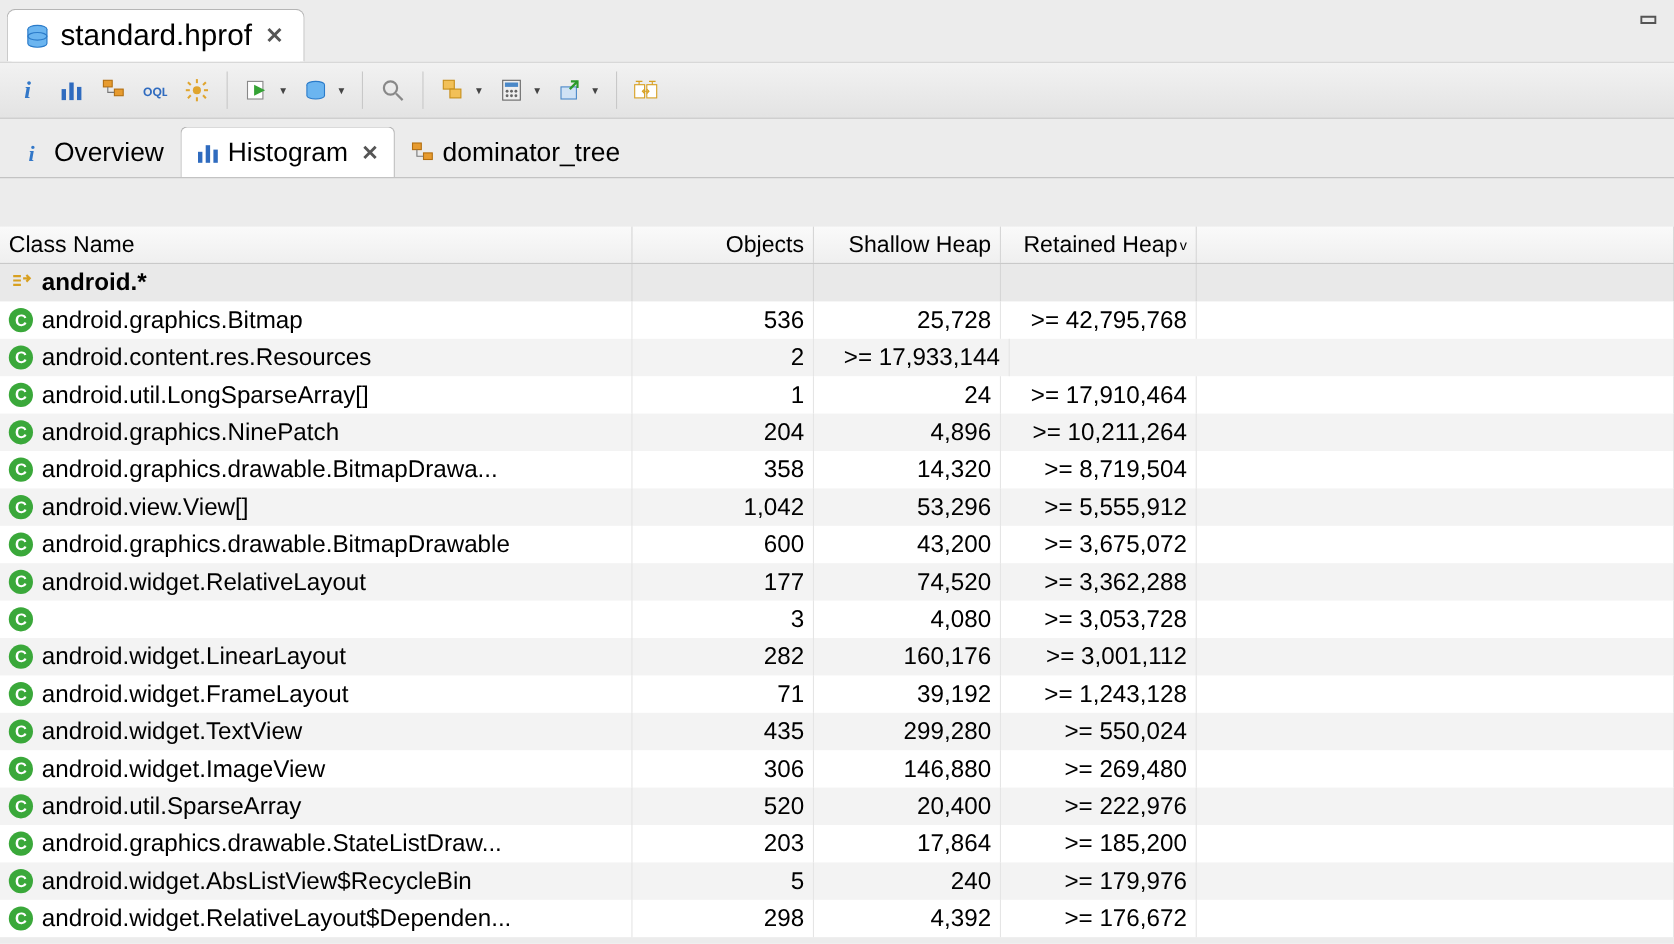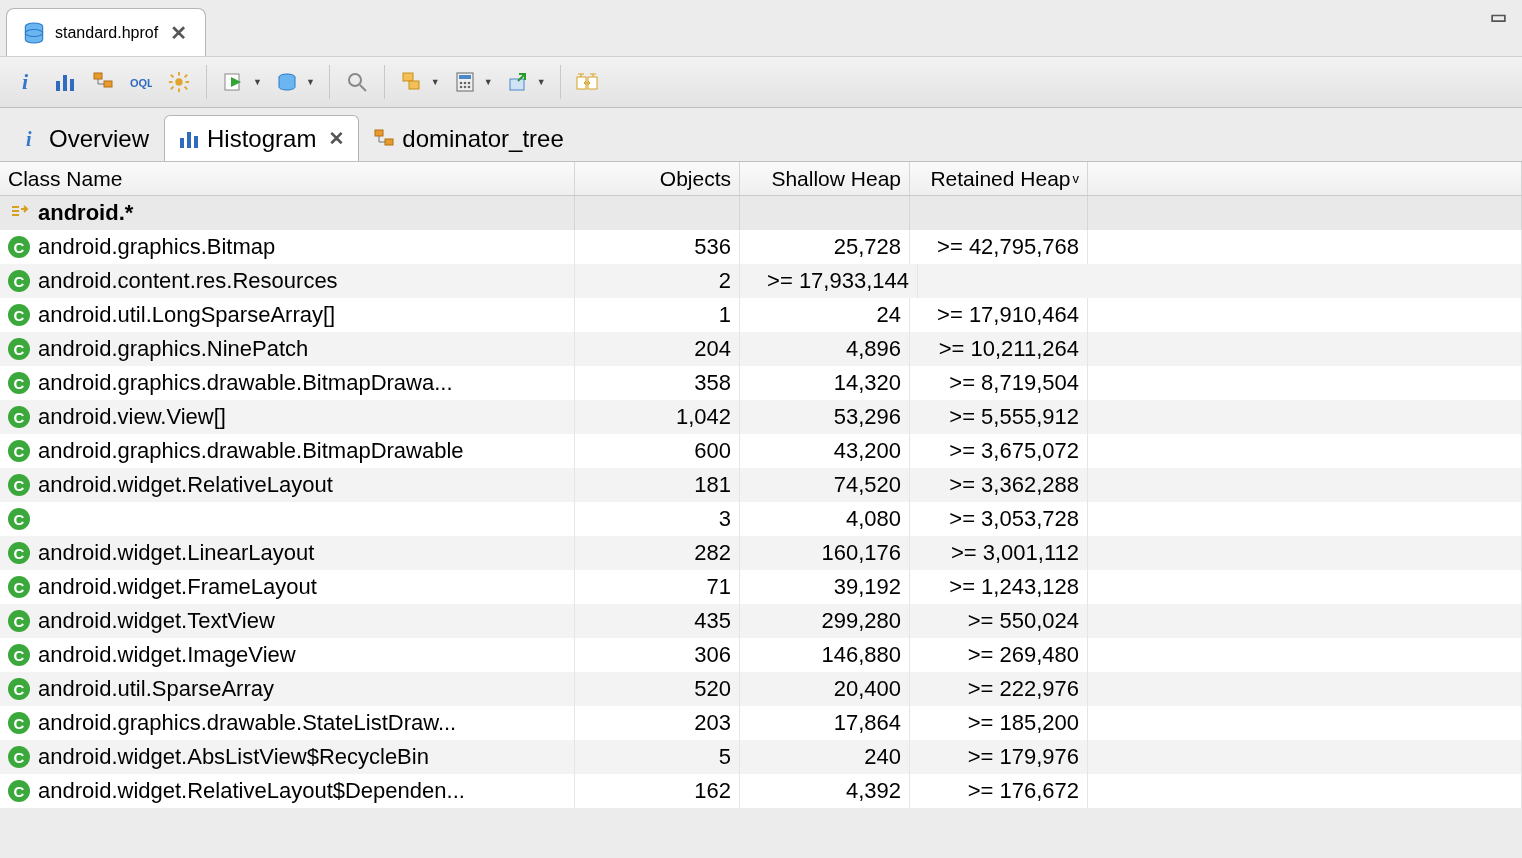--- a/index.html
+++ b/index.html
@@ -26,21 +26,21 @@
     background: #fff;
     border: 1px solid #b5b5b5;
     border-bottom: none;
     border-radius: 8px 8px 0 0;
     height: 48px;
     display: flex;
     align-items: center;
     padding: 0 14px;
     gap: 8px;
   }
-  .editor-tab .title { font-size: 16px; }
+  .editor-tab .title { font-size: 27px; }
   .editor-tab .close { font-size: 20px; font-weight: bold; color: #555; padding: 0 4px; }
 
   .minimize-icon {
     position: absolute;
     right: 14px;
     top: 6px;
     font-size: 18px;
     color: #555;
     letter-spacing: 1px;
     font-weight: bold;
@@ -108,20 +108,21 @@
   }
   .view-tab .close { font-size: 19px; font-weight: bold; color: #555; margin-left: 4px; }
 
   
   .table-head {
     display: flex;
     background: linear-gradient(#fafafa,#efefef);
     border-bottom: 1px solid #c9c9c9;
     height: 34px;
     font-size: 21px;
+    margin-top: 44px;
   }
   .th {
     display: flex;
     align-items: center;
     padding: 0 8px;
     border-right: 1px solid #d6d6d6;
     white-space: nowrap;
     overflow: hidden;
   }
   .th.num { justify-content: flex-end; }
@@ -452,21 +453,21 @@
       <div class="td num col-retain">&gt;= 3,675,072</div>
       <div class="td col-rest"></div>
     </div>
     <div class="row even">
       <div class="td col-class">
         <span class="class-cell">
           <span class="c-icon">C</span>
           <span>android.widget.RelativeLayout</span>
         </span>
       </div>
-      <div class="td num col-objects">181</div>
+      <div class="td num col-objects">177</div>
       <div class="td num col-shallow">74,520</div>
       <div class="td num col-retain">&gt;= 3,362,288</div>
       <div class="td col-rest"></div>
     </div>
     <div class="row">
       <div class="td col-class">
         <span class="class-cell">
           <span class="c-icon">C</span>
         </span>
       </div>
@@ -559,18 +560,18 @@
       <div class="td num col-retain">&gt;= 179,976</div>
       <div class="td col-rest"></div>
     </div>
     <div class="row">
       <div class="td col-class">
         <span class="class-cell">
           <span class="c-icon">C</span>
           <span>android.widget.RelativeLayout$Dependen...</span>
         </span>
       </div>
-      <div class="td num col-objects">162</div>
+      <div class="td num col-objects">298</div>
       <div class="td num col-shallow">4,392</div>
       <div class="td num col-retain">&gt;= 176,672</div>
       <div class="td col-rest"></div>
     </div>
   </div>
 
 </body></html>

